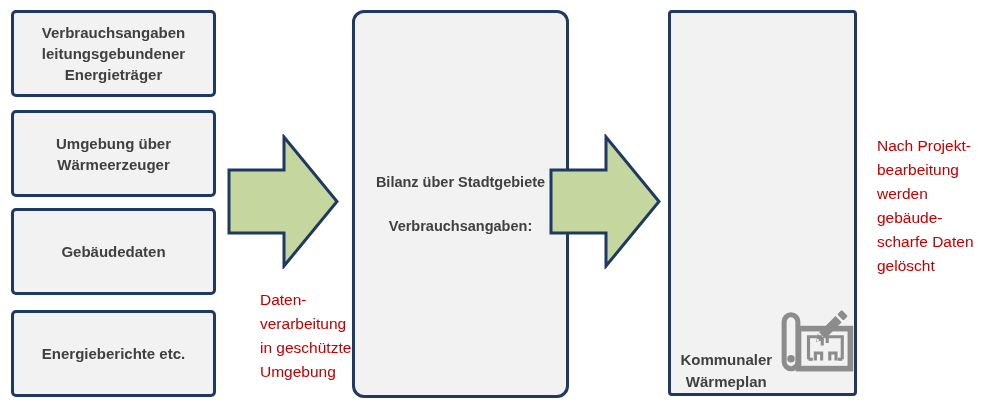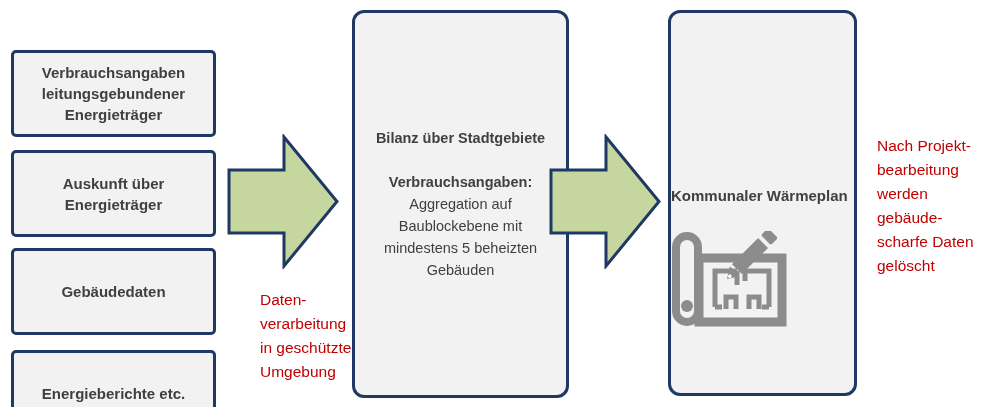--- a/index.html
+++ b/index.html
@@ -33,21 +33,20 @@
     width: 205px;
     height: 87px;
     border-radius: 5px;
     display: flex;
     align-items: center;
     justify-content: center;
     padding: 0 12px;
     font-size: 15px;
     font-weight: 700;
     line-height: 21px;
-    margin-top: 40px;
   }
   .src-box.b1 { top: 10px; }
   .src-box.b2 { top: 110px; }
   .src-box.b3 { top: 208px; }
   .src-box.b4 { top: 310px; justify-content: center; }
 
   .mid-box {
     left: 352px;
     top: 10px;
     width: 217px;
@@ -62,24 +61,24 @@
     line-height: 22px;
   }
   .mid-box .bold { font-weight: 700; }
   .mid-box .spacer { height: 22px; }
 
   .end-box {
     left: 668px;
     top: 10px;
     width: 189px;
     height: 386px;
-    border-radius: 12px;
+    border-radius: 4px;
     display: flex;
-    flex-direction: column;
-    align-items: flex-start;
+    flex-direction: row;
+    align-items: flex-end;
     padding-top: 172px;
     font-size: 15px;
     font-weight: 700;
     line-height: 22px;
   }
   .end-box .plan-icon { margin-top: 24px; }
 
   .arrow { position: absolute; }
 
   .note {
@@ -94,21 +93,21 @@
 </style>
 </head>
 <body>
 
 <div class="canvas">
 
   <div class="box src-box b1">
     <span>Verbrauchsangaben leitungsgebundener Energieträger</span>
   </div>
   <div class="box src-box b2">
-    <span>Auskunft über Energieträger</span>
+    <span>Umgebung über Wärmeerzeuger</span>
   </div>
   <div class="box src-box b3">
     <span>Gebäudedaten</span>
   </div>
   <div class="box src-box b4">
     <span>Energieberichte etc.</span>
   </div>
 
   <svg class="arrow" style="left:227px; top:134px;" width="113" height="135" viewBox="0 0 113 135" aria-hidden="true">
     <polygon points="2,36 57,36 57,3 110,67.5 57,132 57,99 2,99" fill="var(--arrow-fill)" stroke="var(--arrow-border)" stroke-width="3" stroke-linejoin="miter"></polygon>
@@ -116,21 +115,20 @@
 
   <div class="note note-left">Daten-
 verarbeitung
 in geschützter
 Umgebung</div>
 
   <div class="box mid-box">
     <div class="bold">Bilanz über Stadtgebiete</div>
     <div class="spacer"></div>
     <div class="bold">Verbrauchsangaben:</div>
-    <div>Aggregation auf Baublockebene mit mindestens 5 beheizten Gebäuden</div>
   </div>
 
   <svg class="arrow" style="left:549px; top:134px;" width="113" height="135" viewBox="0 0 113 135" aria-hidden="true">
     <polygon points="2,36 57,36 57,3 110,67.5 57,132 57,99 2,99" fill="var(--arrow-fill)" stroke="var(--arrow-border)" stroke-width="3" stroke-linejoin="miter"></polygon>
   </svg>
 
   <div class="box end-box">
     <div>Kommunaler Wärmeplan</div>
     <svg class="plan-icon" width="116" height="100" viewBox="0 0 116 100" aria-hidden="true">
 

